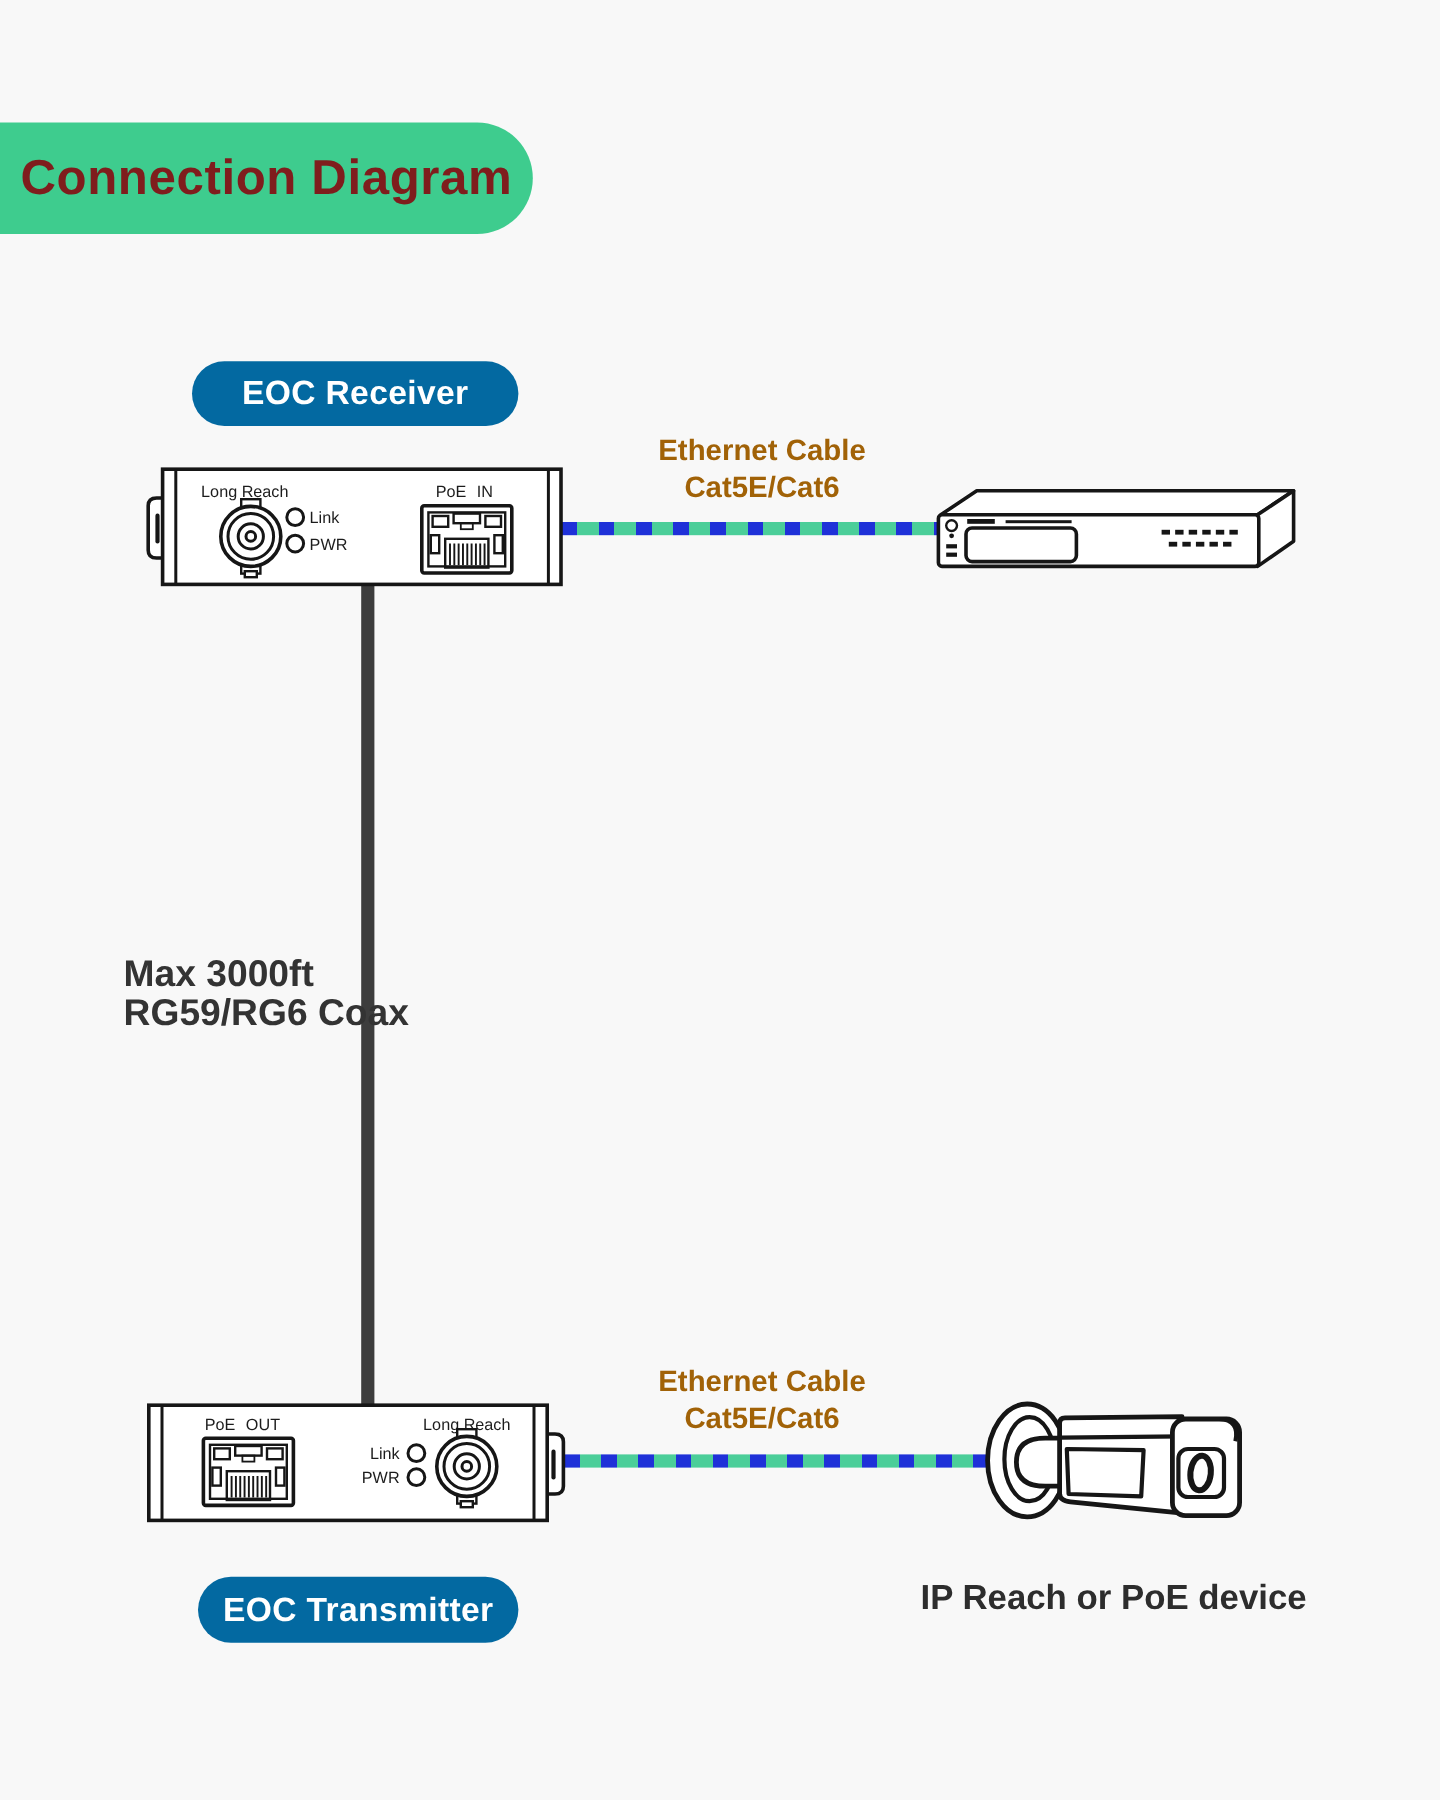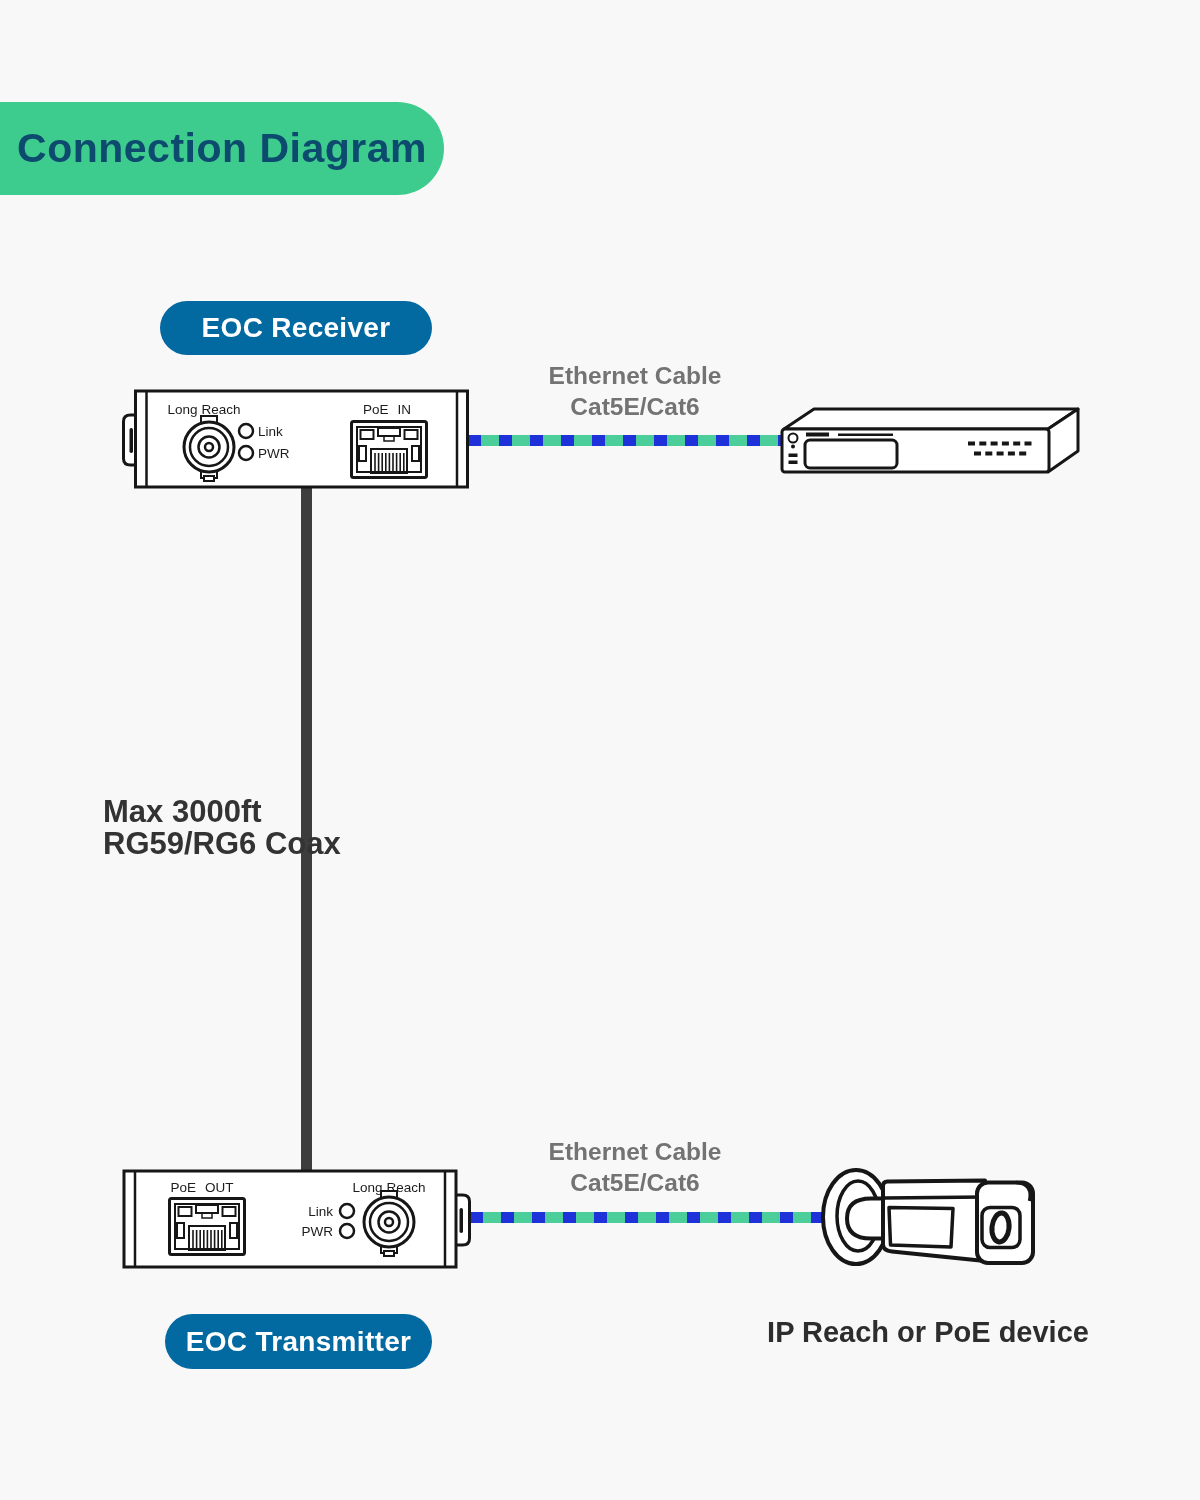--- a/index.html
+++ b/index.html
@@ -8,21 +8,21 @@
     position:relative; width:1200px; height:1500px;
     background:#f8f8f8; overflow:hidden;
     font-family:"Liberation Sans","DejaVu Sans",sans-serif;
     color:#2d2d2d;
   }
   .banner {
     position:absolute; left:0; top:102px; width:444px; height:93px;
     background:#3ecc8e; border-radius:0 47px 47px 0;
     display:flex; align-items:center; justify-content:center;
   }
-  .banner span { color:#0c4a6e; font-size:41px; font-weight:bold; letter-spacing:.5px; }
+  .banner span { color:#7f1d1d; font-size:41px; font-weight:bold; letter-spacing:.5px; }
   .pill {
     position:absolute; background:#0369a1; border-radius:28px;
     display:flex; align-items:center; justify-content:center;
   }
   .pill span { color:#fff; font-size:28px; font-weight:bold; letter-spacing:.3px; }
   .pill-receiver { left:160px; top:301px; width:272px; height:54px; }
   .pill-transmitter { left:165px; top:1314px; width:267px; height:55px; }
 
   .coax-line {
     position:absolute; left:301px; top:484px; width:11px; height:690px;
@@ -35,21 +35,21 @@
   .eth-top { left:468px; top:435px; width:314px; }
   .eth-bottom { left:470px; top:1212px; width:362px; }
 
   .dev-svg { position:absolute; }
 
   .big-label { position:absolute; text-align:center; font-weight:bold; color:#2d2d2d; }
   .nvr-label { left:775px; top:312px; width:300px; font-size:30px; line-height:34px; }
   .camera-label { left:728px; top:1316px; width:400px; font-size:29px; line-height:33px; }
 
   .cable-label {
-    position:absolute; text-align:center; color:#737373;
+    position:absolute; text-align:center; color:#a16207;
     font-size:24.5px; line-height:31px; font-weight:600;
   }
   .cable-label-top { left:500px; top:360px; width:270px; }
   .cable-label-bottom { left:500px; top:1136px; width:270px; }
   .coax-label {
     position:absolute; left:103px; top:796px; text-align:left;
     color:#333; font-size:31px; line-height:32px; font-weight:600;
   }
 
   svg text {

